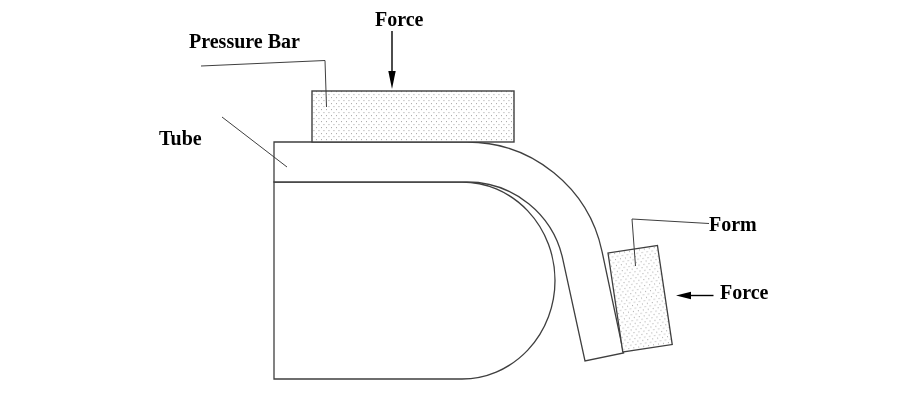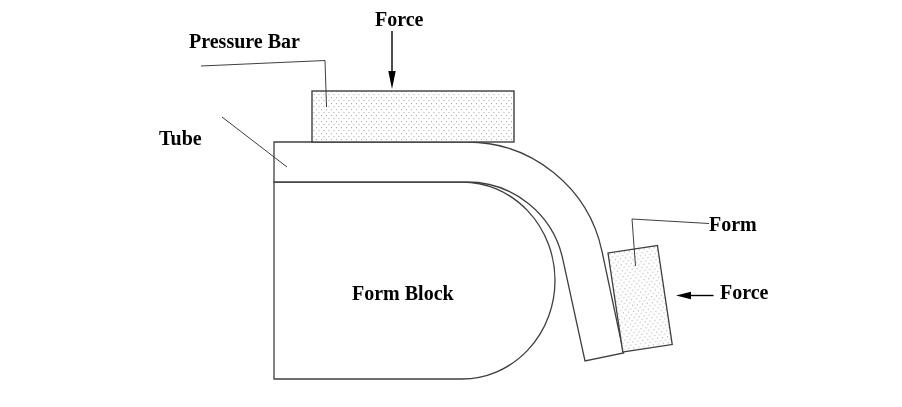--- a/index.html
+++ b/index.html
@@ -68,17 +68,16 @@
 
     <g>
       <line x1="713.5" y1="295.5" x2="690" y2="295.5" stroke="var(--text)" stroke-width="1.4"></line>
       <polygon points="676,295.5 691,291.8 691,299.2" fill="var(--text)"></polygon>
     </g>
   </svg>
 
   <div class="label lbl-force-top">Force</div>
   <div class="label lbl-pressure-bar">Pressure Bar</div>
   <div class="label lbl-tube">Tube</div>
-  <div class="label lbl-form-block">Form Block</div>
   <div class="label lbl-wiper">Form</div>
   <div class="label lbl-force-right">Force</div>
 
 </div>
 
 </body></html>

